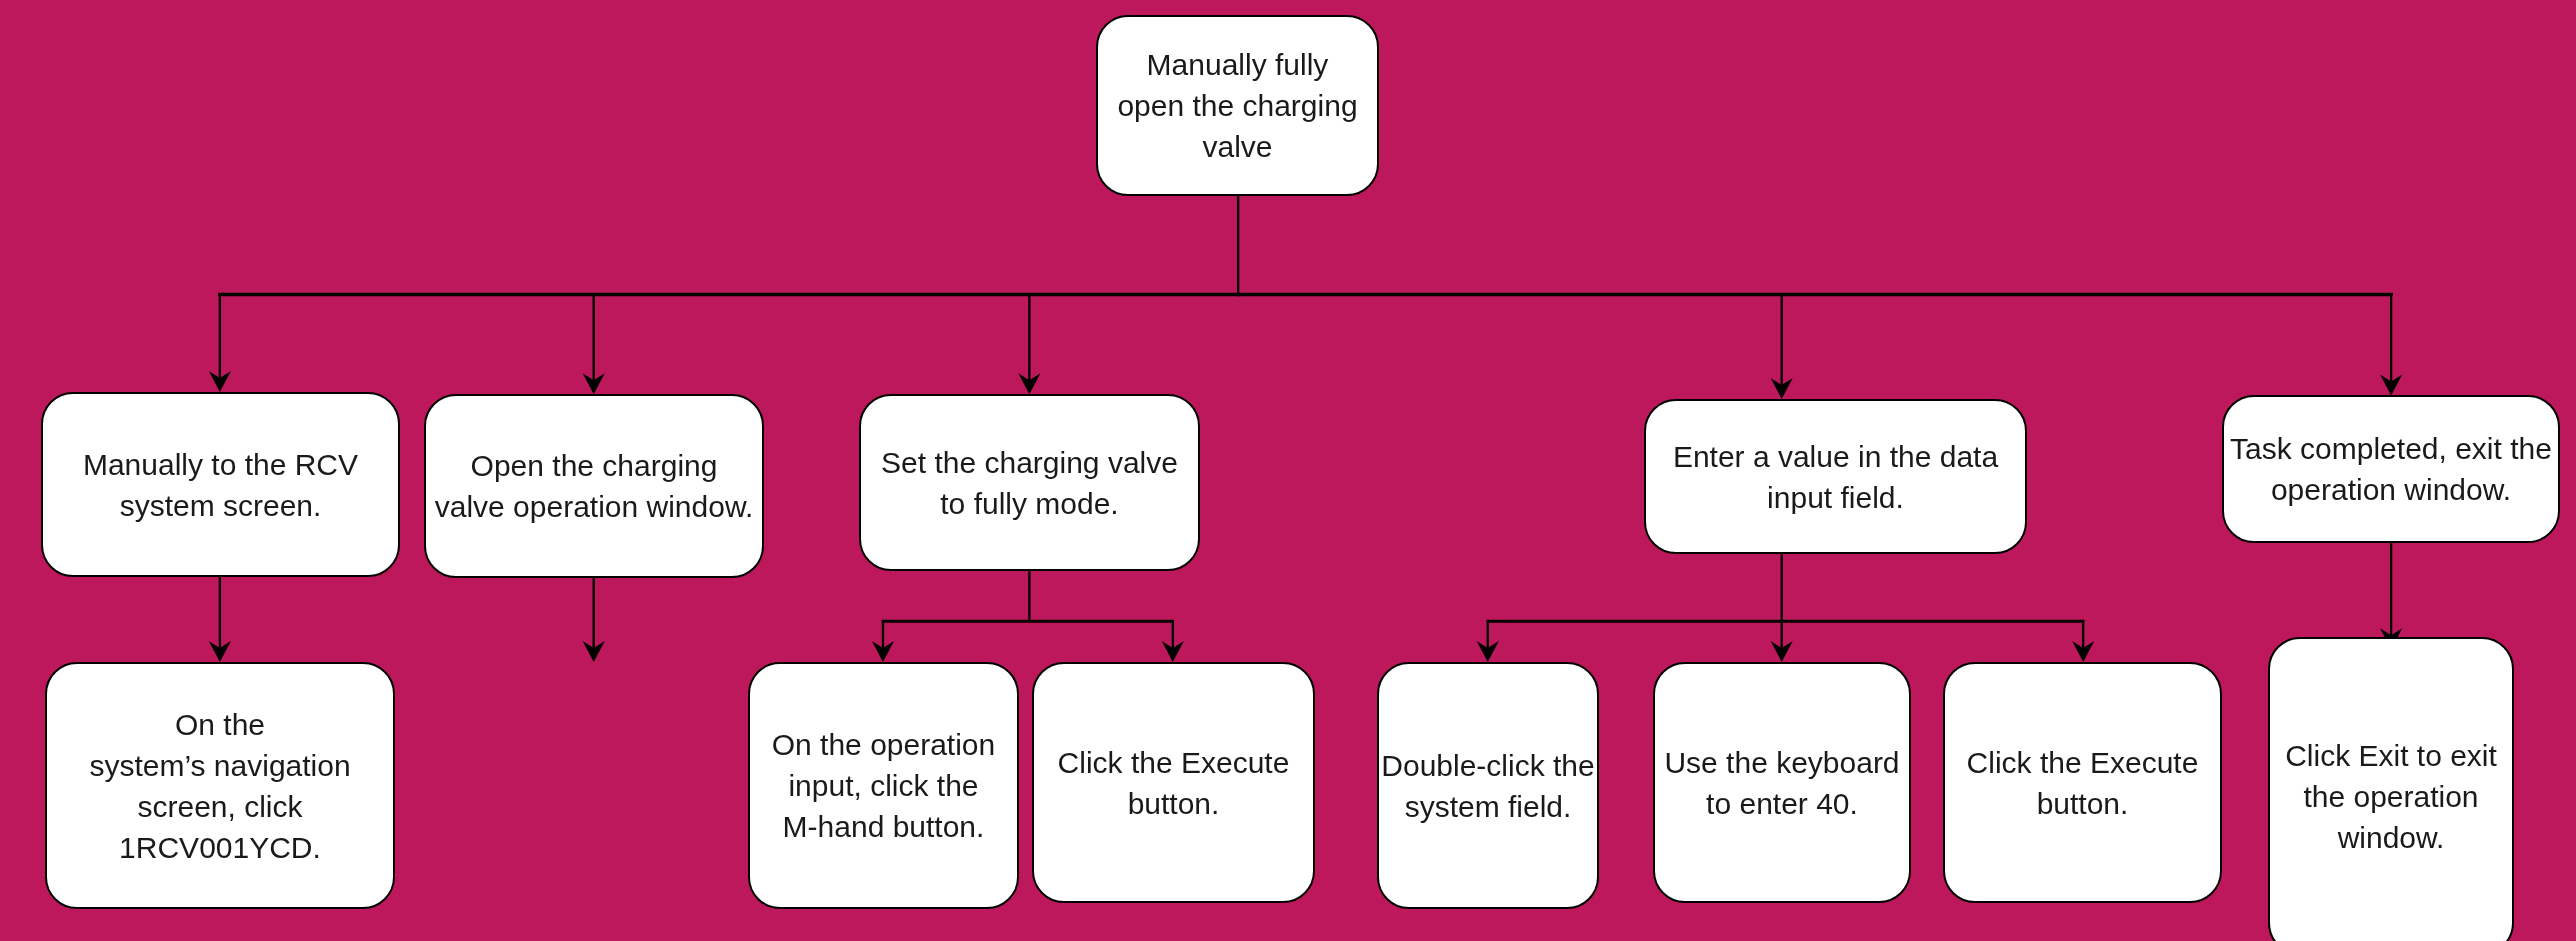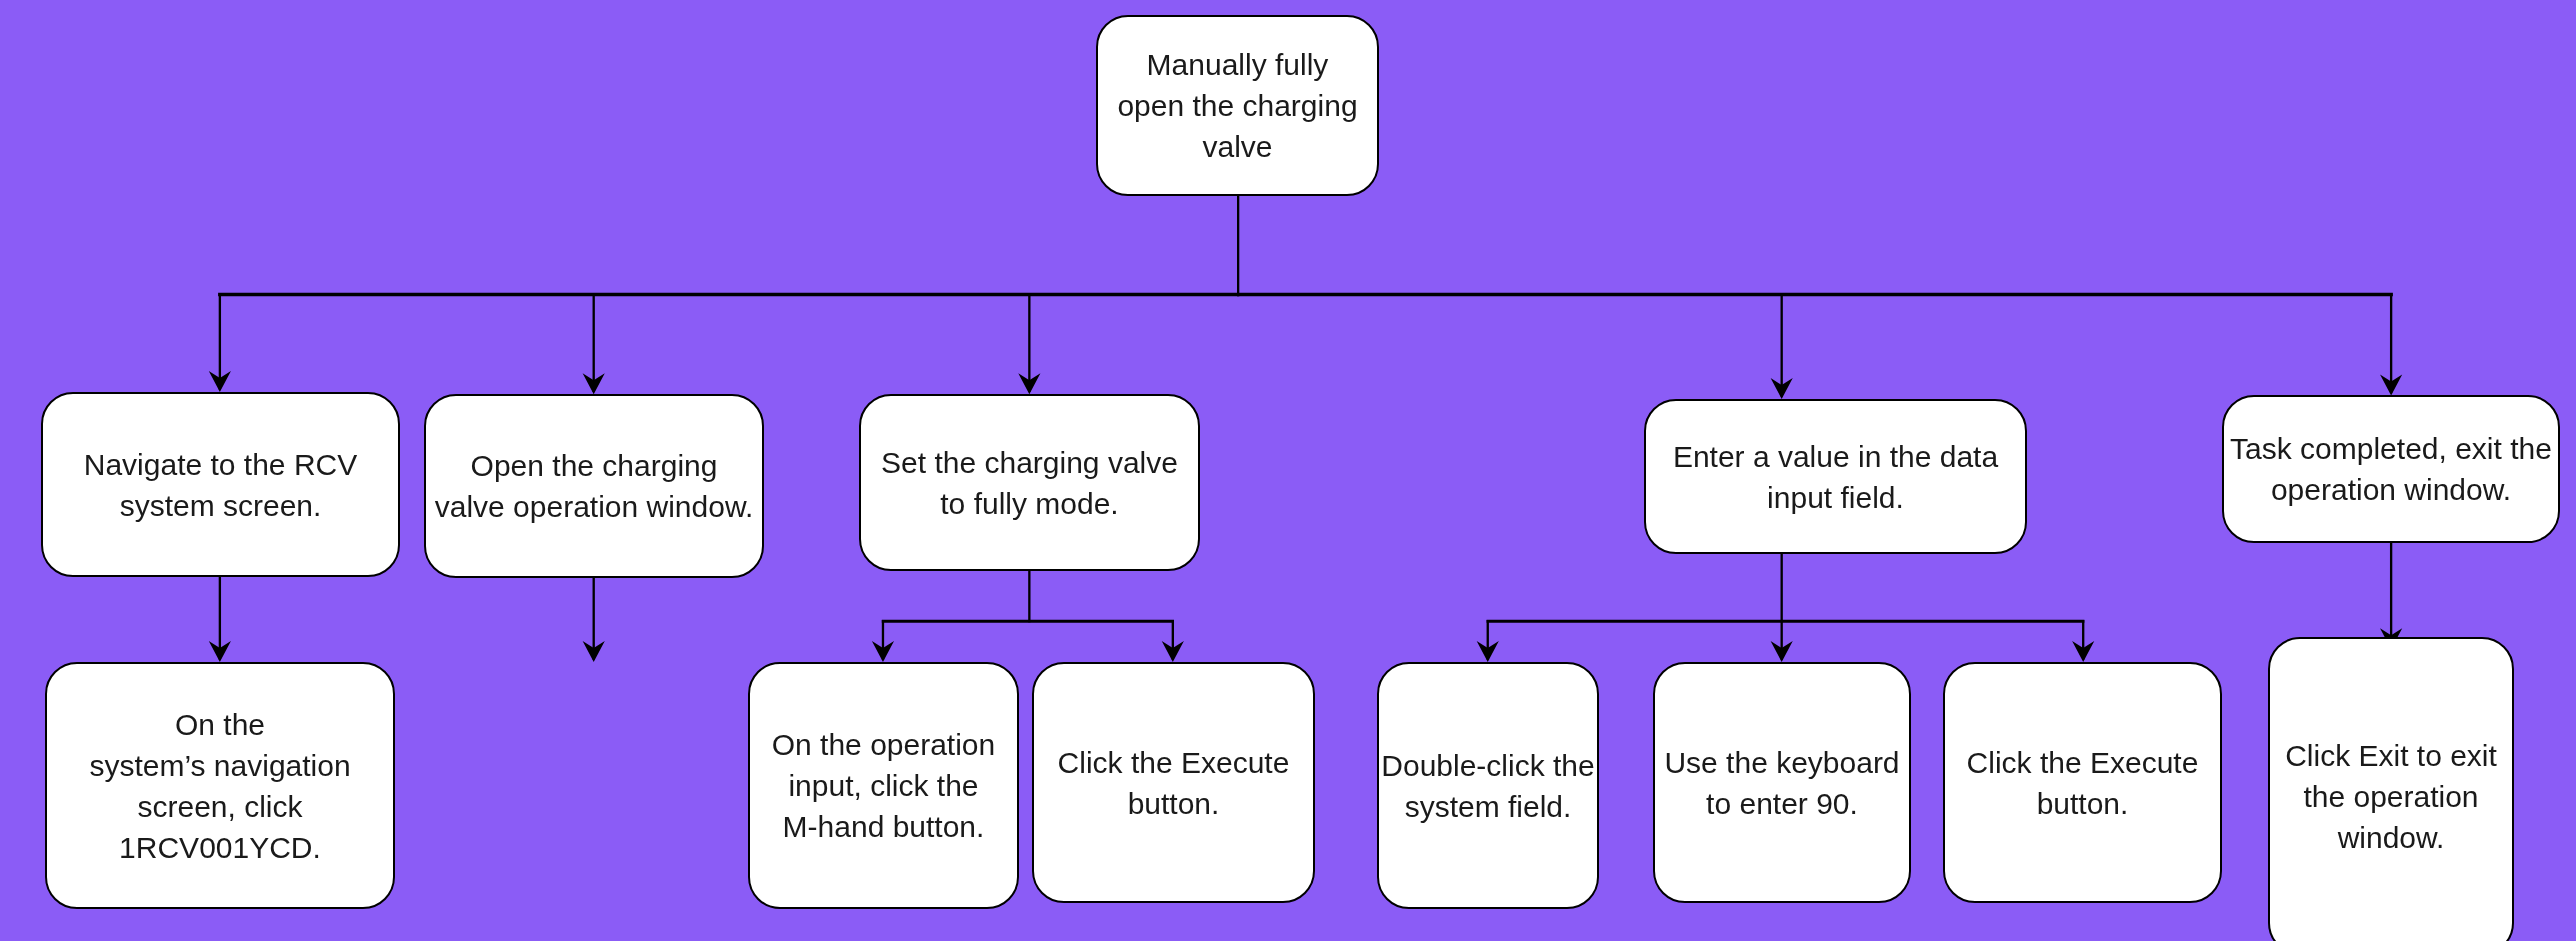--- a/index.html
+++ b/index.html
@@ -4,21 +4,21 @@
 <style>
   html, body {
     margin: 0;
     padding: 0;
     background: #ffffff;
   }
   .canvas {
     position: relative;
     width: 2576px;
     height: 942px;
-    background: #8b5cf6;
+    background: #be185d;
     overflow: hidden;
     font-family: "Liberation Sans", "DejaVu Sans", sans-serif;
   }
   .edges {
     position: absolute;
     left: 0;
     top: 0;
   }
   .node {
     position: absolute;
@@ -86,21 +86,21 @@
     <path d="M4081 1077 L4100 1113 L4119 1077 L4100 1089 Z" fill="#000"></path>
   </svg>
 
   <div class="node" style="left:1096px; top:14.6px; width:283px; height:181px">
     <div class="label">Manually fully
 open the charging
 valve</div>
   </div>
 
   <div class="node" style="left:41px; top:392px; width:359px; height:185px">
-    <div class="label">Navigate to the RCV
+    <div class="label">Manually to the RCV
 system screen.</div>
   </div>
 
   <div class="node" style="left:424px; top:394px; width:340px; height:184px">
     <div class="label">Open the charging
 valve operation window.</div>
   </div>
 
   <div class="node" style="left:859px; top:394px; width:341px; height:177px">
     <div class="label">Set the charging valve
@@ -136,21 +136,21 @@
 button.</div>
   </div>
 
   <div class="node" style="left:1377px; top:662px; width:222px; height:247px">
     <div class="label">Double-click the
 system field.</div>
   </div>
 
   <div class="node" style="left:1653px; top:662px; width:258px; height:241px">
     <div class="label">Use the keyboard
-to enter 90.</div>
+to enter 40.</div>
   </div>
 
   <div class="node" style="left:1943px; top:662px; width:279px; height:241px">
     <div class="label">Click the Execute
 button.</div>
   </div>
 
   <div class="node" style="left:2268px; top:637px; width:246px; height:318px">
     <div class="label">Click Exit to exit
 the operation

